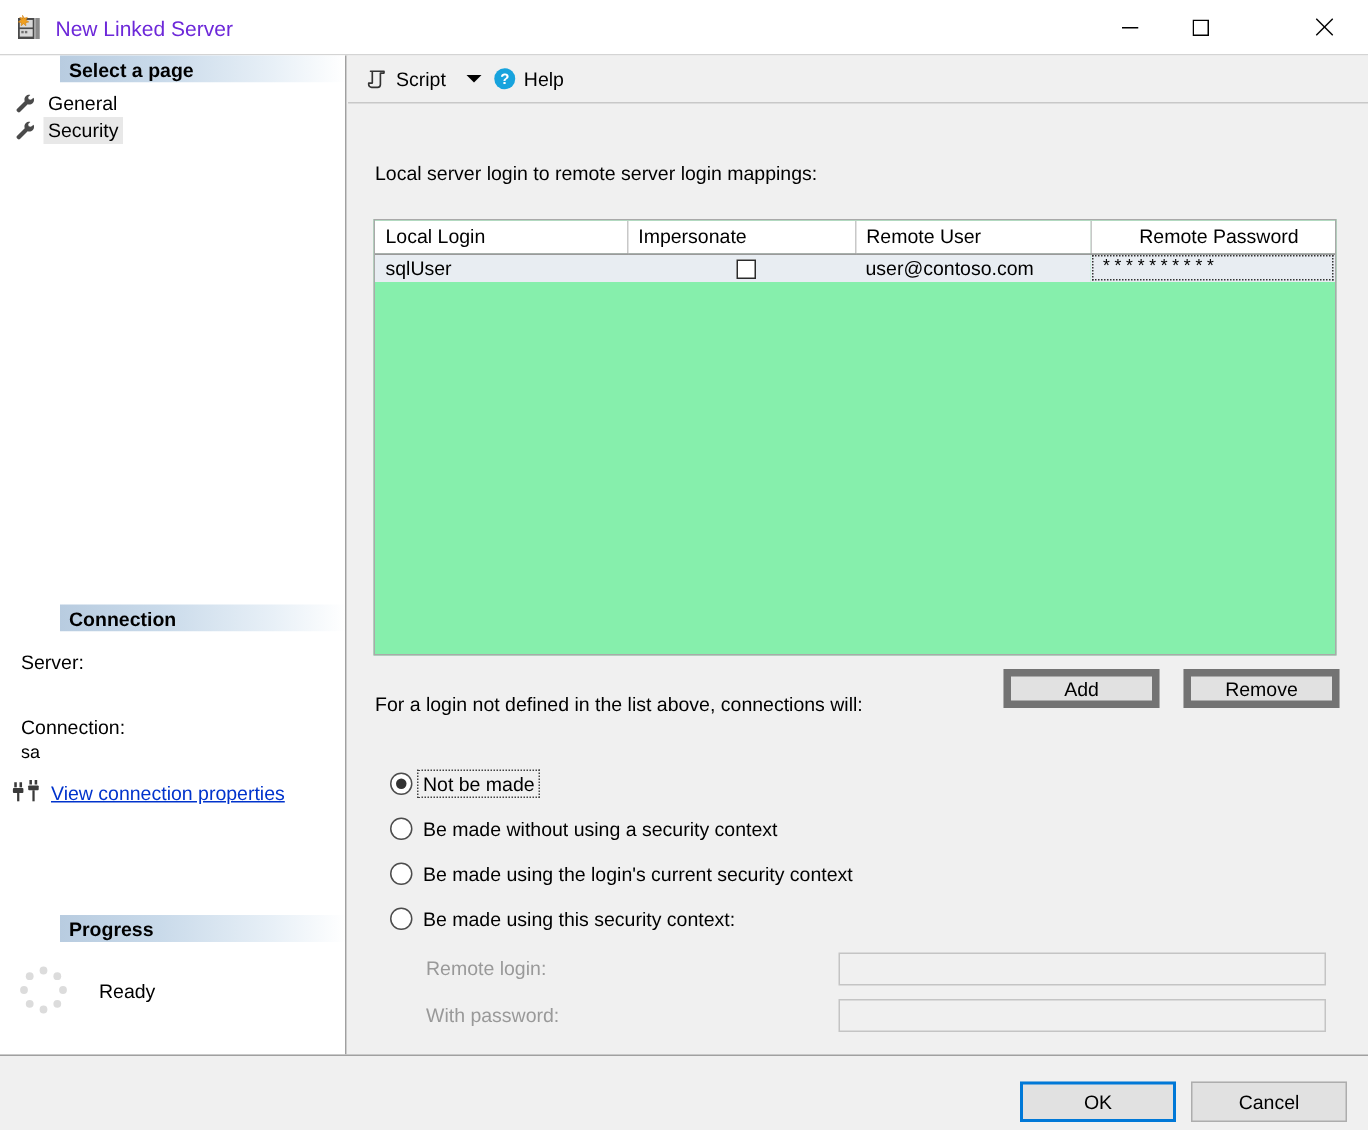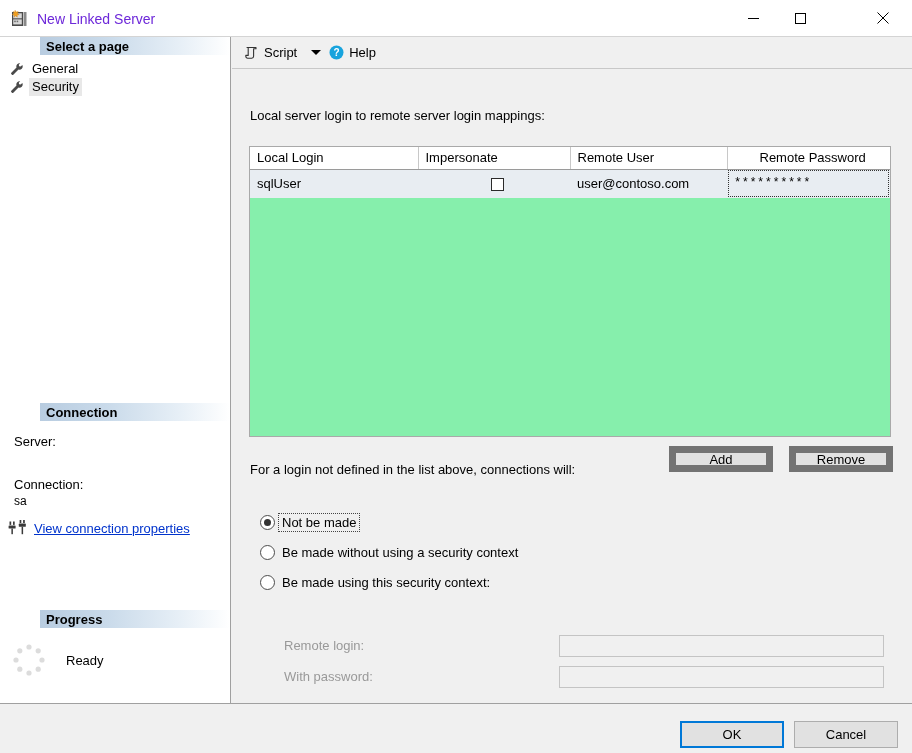--- a/index.html
+++ b/index.html
@@ -195,21 +195,21 @@
     background: #ffffff;
     border-right: 1px solid #c8c8c8;
     border-bottom: 1px solid #9a9a9a;
     height: 22px;
     padding: 0 0 0 7px;
     box-sizing: border-box;
     white-space: nowrap;
   }
   table.maptable th:last-child { border-right: none; padding-left: 32px; }
   table.maptable td {
-    height: 29px;
+    height: 19px;
     padding: 0 0 0 7px;
     box-sizing: border-box;
     background: #e8edf2;
     vertical-align: middle;
     white-space: nowrap;
   }
   td.cell-focus {
     outline: 1px dotted #333;
     outline-offset: -2px;
     padding-left: 9px;
@@ -233,21 +233,21 @@
 
   .btnrow {
     position: absolute;
     left: 437px; top: 409px;
     display: flex;
     gap: 16px;
   }
   .btn {
     width: 104px; height: 26px;
     background: #e1e1e1;
-    border: 7px solid #737373;
+    border: 5px solid #737373;
     font-size: 13px;
     font-family: "Liberation Sans", sans-serif;
     color: #000;
     box-sizing: border-box;
     cursor: default;
     display: flex;
     align-items: center;
     justify-content: center;
   }
 
@@ -516,20 +516,24 @@
       <div class="radio-row">
         <span class="radio checked"></span>
         <span class="radio-label focus">Not be made</span>
       </div>
       <div class="radio-row">
         <span class="radio"></span>
         <span class="radio-label">Be made without using a security context</span>
       </div>
       <div class="radio-row">
         <span class="radio"></span>
+        <span class="radio-label">Be made using the login's current security context</span>
+      </div>
+      <div class="radio-row">
+        <span class="radio"></span>
         <span class="radio-label">Be made using this security context:</span>
       </div>
     </div>
 
     <div class="subfields">
       <div class="field-row">
         <span class="field-label">Remote login:</span>
         <input class="field-input" type="text" disabled="" value="" style="">
       </div>
       <div class="field-row">

